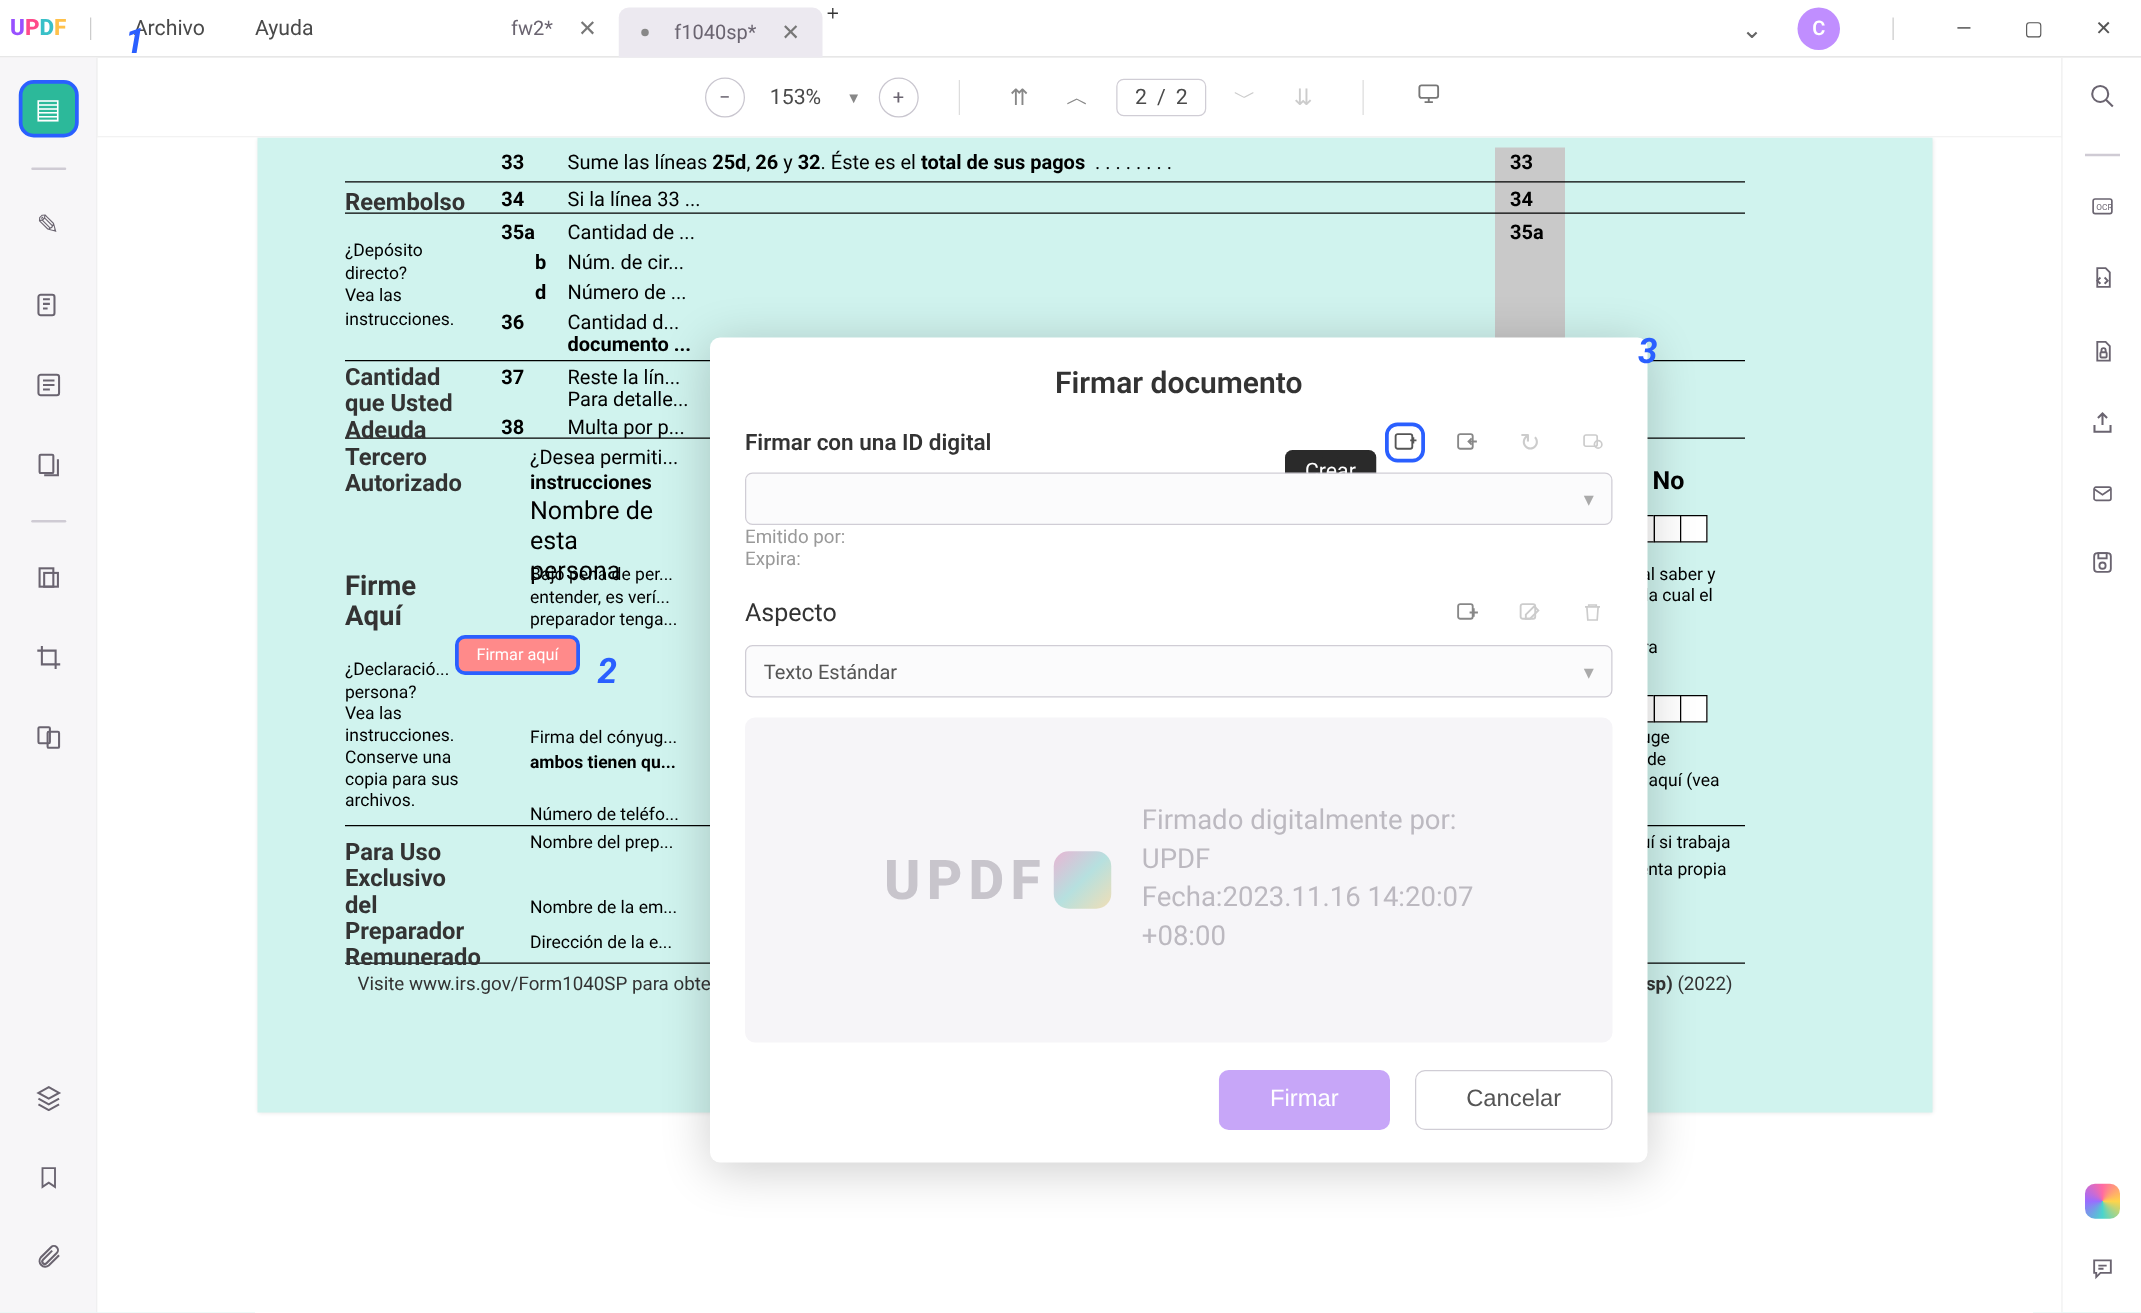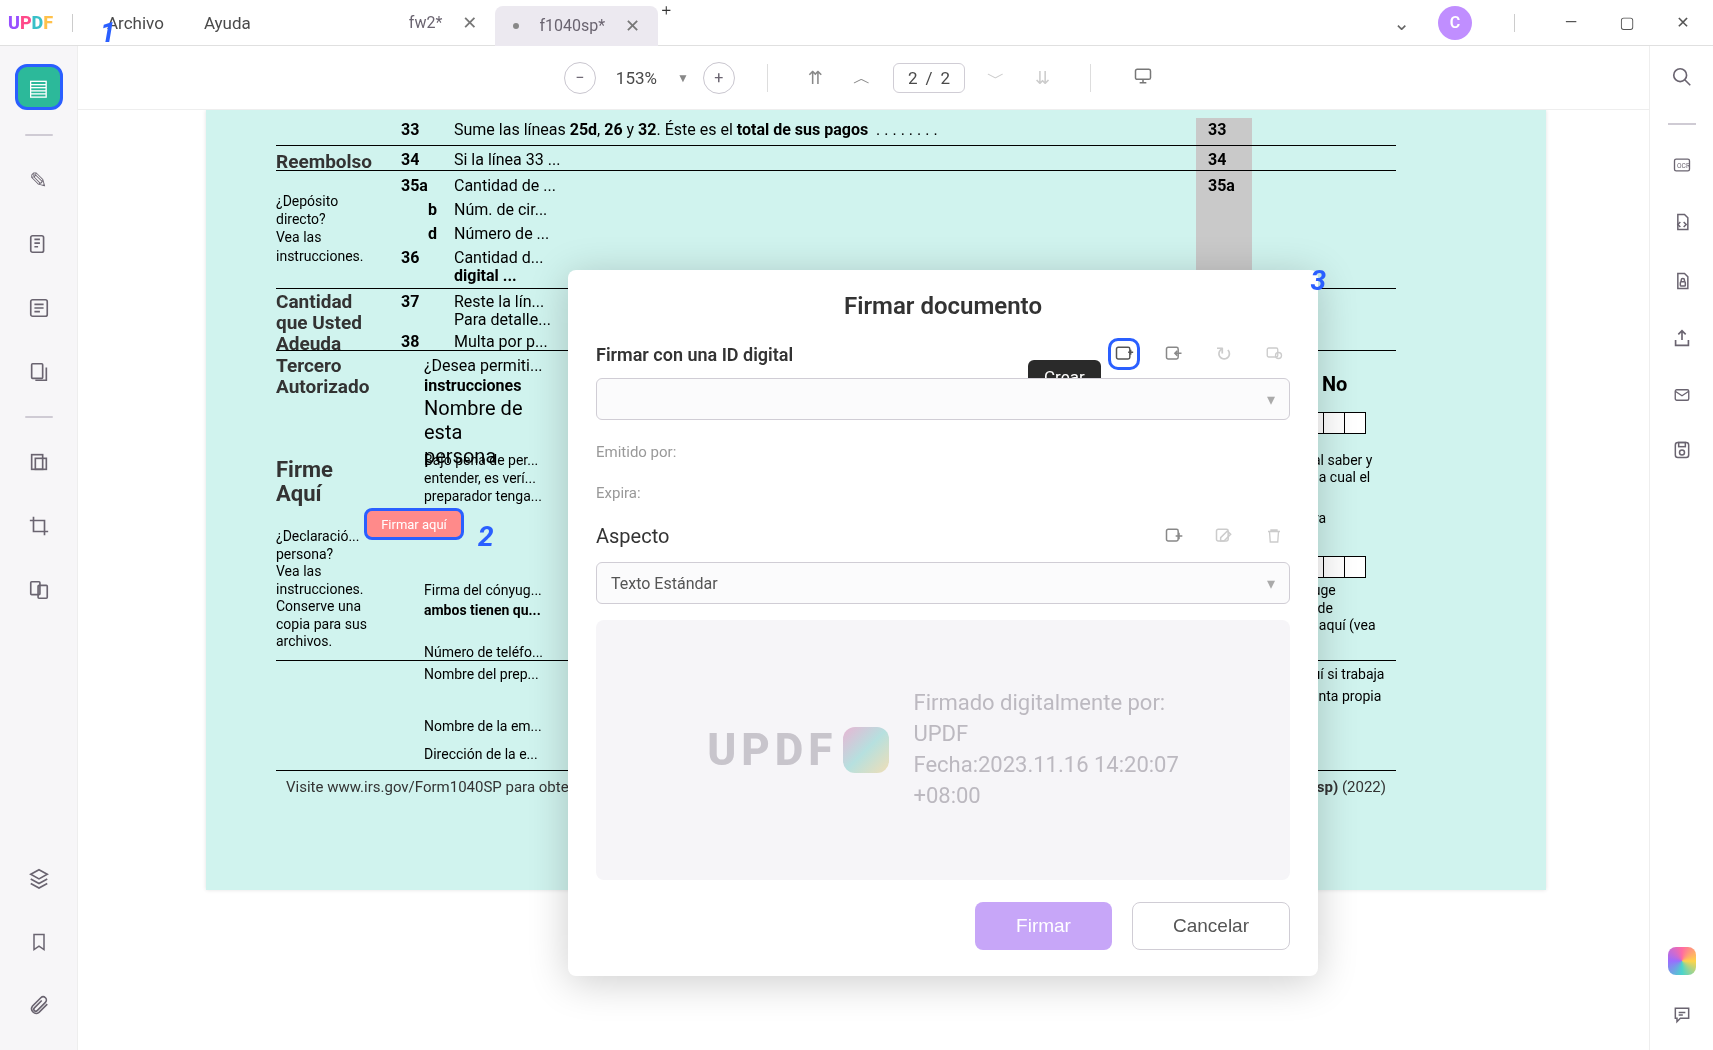--- a/index.html
+++ b/index.html
@@ -90,21 +90,21 @@
 .d_title{font-size:24px;font-weight:600;text-align:center;margin-bottom:18px;}
 .d_row{display:flex;align-items:center;margin-bottom:8px;justify-content:center;}
 .d_label{font-size:18px;font-weight:600;}
 .d_icongrp{margin-left:auto;display:flex;gap:18px;align-items:center;}
 .d_icon{width:32px;height:32px;border-radius:6px;display:flex;align-items:center;justify-content:center;color:#777;cursor:pointer;font-size:20px;}
 .d_icon.hi{border:3px solid #2a5fff;border-radius:10px;color:#4a4a4a;}
 .tooltip{position:absolute;background:#2a2a2a;color:#fff;font-size:17px;padding:7px 16px;border-radius:6px;}
 .tooltip::before{content:"";position:absolute;top:-6px;left:50%;transform:translateX(-50%);border:6px solid transparent;border-bottom-color:#2a2a2a;}
 .d_select{width:100%;height:42px;border:1px solid #d0cdd5;border-radius:6px;background:#fbfbfc;display:flex;align-items:center;padding:0 14px;color:#888;position:relative;}
 .d_select .chev{margin-left:auto;color:#aaa;}
-.d_meta{font-size:15px;color:#999;margin-top:23px;}
+.d_meta{font-size:15px;color:#999;margin-top:0;}
 .aspect{margin-top:18px;}
 .preview{margin-top:16px;height:260px;border-radius:8px;background:#f6f5f8;display:flex;align-items:center;justify-content:center;gap:24px;color:#bcb9c0;}
 .preview .plogo{font-size:44px;font-weight:800;letter-spacing:1px;display:flex;align-items:center;gap:4px;}
 .preview .pinfo{font-size:22px;line-height:1.4;}
 .d_footer{display:flex;justify-content:flex-end;gap:20px;margin-top:22px;}
 .btn{padding:12px 40px;border-radius:8px;font-size:19px;cursor:pointer;border:1px solid transparent;}
 .btn.primary{background:#c7a6f8;color:#fff;}
 .btn.secondary{background:#fff;border-color:#d0cdd5;color:#555;}
 .checkbox{display:inline-block;width:18px;height:18px;border:1.5px solid #000;vertical-align:middle;margin-right:6px;}
 </style>
@@ -251,21 +251,21 @@
         <span class="docline" style="left:1002px;top:40px;font-weight:700">34</span>
         <span class="docline" style="left:195px;top:66px;font-weight:700">35a</span>
         <span class="docline" style="left:248px;top:66px">Cantidad de ...</span>
         <span class="docline" style="left:1002px;top:66px;font-weight:700">35a</span>
         <span class="docline" style="left:222px;top:90px;font-weight:700">b</span>
         <span class="docline" style="left:248px;top:90px">Núm. de cir...</span>
         <span class="docline" style="left:222px;top:114px;font-weight:700">d</span>
         <span class="docline" style="left:248px;top:114px">Número de ...</span>
         <span class="docline" style="left:195px;top:138px;font-weight:700">36</span>
         <span class="docline" style="left:248px;top:138px">Cantidad d...</span>
-        <span class="docline" style="left:248px;top:156px;font-weight:700">digital ...</span>
+        <span class="docline" style="left:248px;top:156px;font-weight:700">documento ...</span>
         <span class="docline" style="left:70px;top:82px;font-size:14px;line-height:1.3;white-space:pre-line">¿Depósito
 directo?
 Vea las
 instrucciones.</span>
 
         <span class="fformcol" style="left:70px;top:182px;line-height:1.1;white-space:pre-line">Cantidad
 que Usted
 Adeuda</span>
         <span class="docline" style="left:195px;top:182px;font-weight:700">37</span>
         <span class="docline" style="left:248px;top:182px">Reste la lín...</span>
@@ -321,20 +321,25 @@
         <span class="docline" style="left:958px;top:472px;font-size:14px;line-height:1.25;white-space:pre-line">el IRS le envió a su cónyuge
 n PIN para la Protección de
 entidad (IP PIN), anótelo aquí (vea
 s inst.)</span>
         <span class="docline" style="left:218px;top:534px;font-size:14px">Número de teléfo...</span>
         <span class="docline" style="left:218px;top:556px;font-size:14px">Nombre del prep...</span>
         <span class="docline" style="left:1040px;top:556px;font-size:14px">Marque aquí si trabaja</span>
         <span class="checkbox" style="position:absolute;left:1042px;top:578px"></span>
         <span class="docline" style="left:1066px;top:578px;font-size:14px">por cuenta propia</span>
 
+        <span class="fformcol" style="left:70px;top:562px;line-height:1.1;white-space:pre-line">Para Uso
+Exclusivo
+del
+Preparador
+Remunerado</span>
         <span class="docline" style="left:218px;top:608px;font-size:14px">Nombre de la em...</span>
         <span class="docline" style="left:218px;top:636px;font-size:14px">Dirección de la e...</span>
         <span class="docline" style="left:962px;top:608px;font-size:14px">úm. de tel.</span>
         <span class="docline" style="left:962px;top:630px;font-size:14px;line-height:1.1;white-space:pre-line">IN de la
 mpresa</span>
 
         <div style="position:absolute;left:70px;top:662px;width:1120px;background:#d0f3ee;padding:6px 10px;display:flex;justify-content:space-between;font-size:15px">
           <span>Visite www.irs.gov/Form1040SP para obtener las instrucciones y la información más reciente.</span>
           <span>Form <b>1040 (sp)</b> (2022)</span>
         </div>

